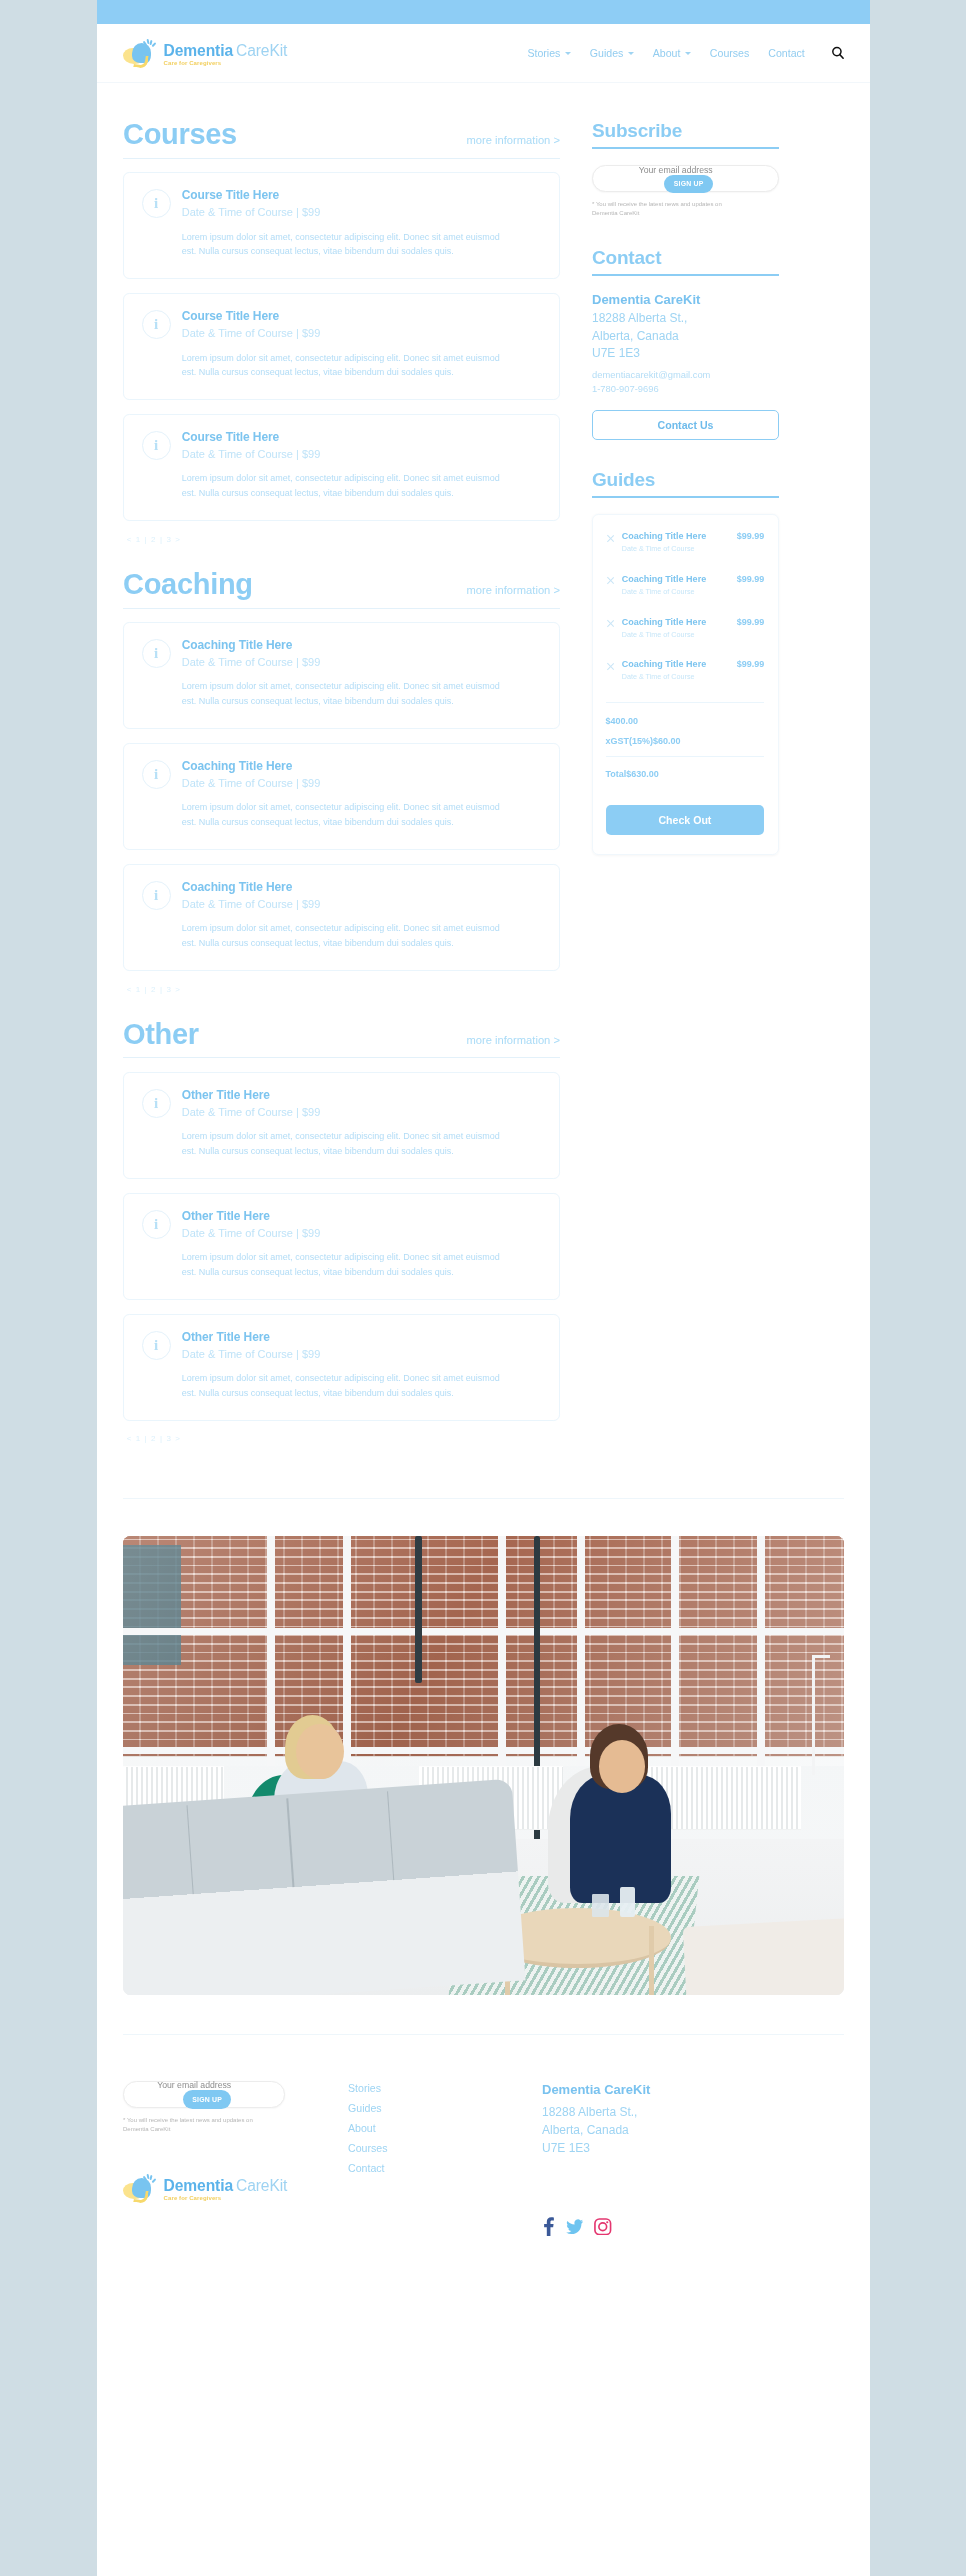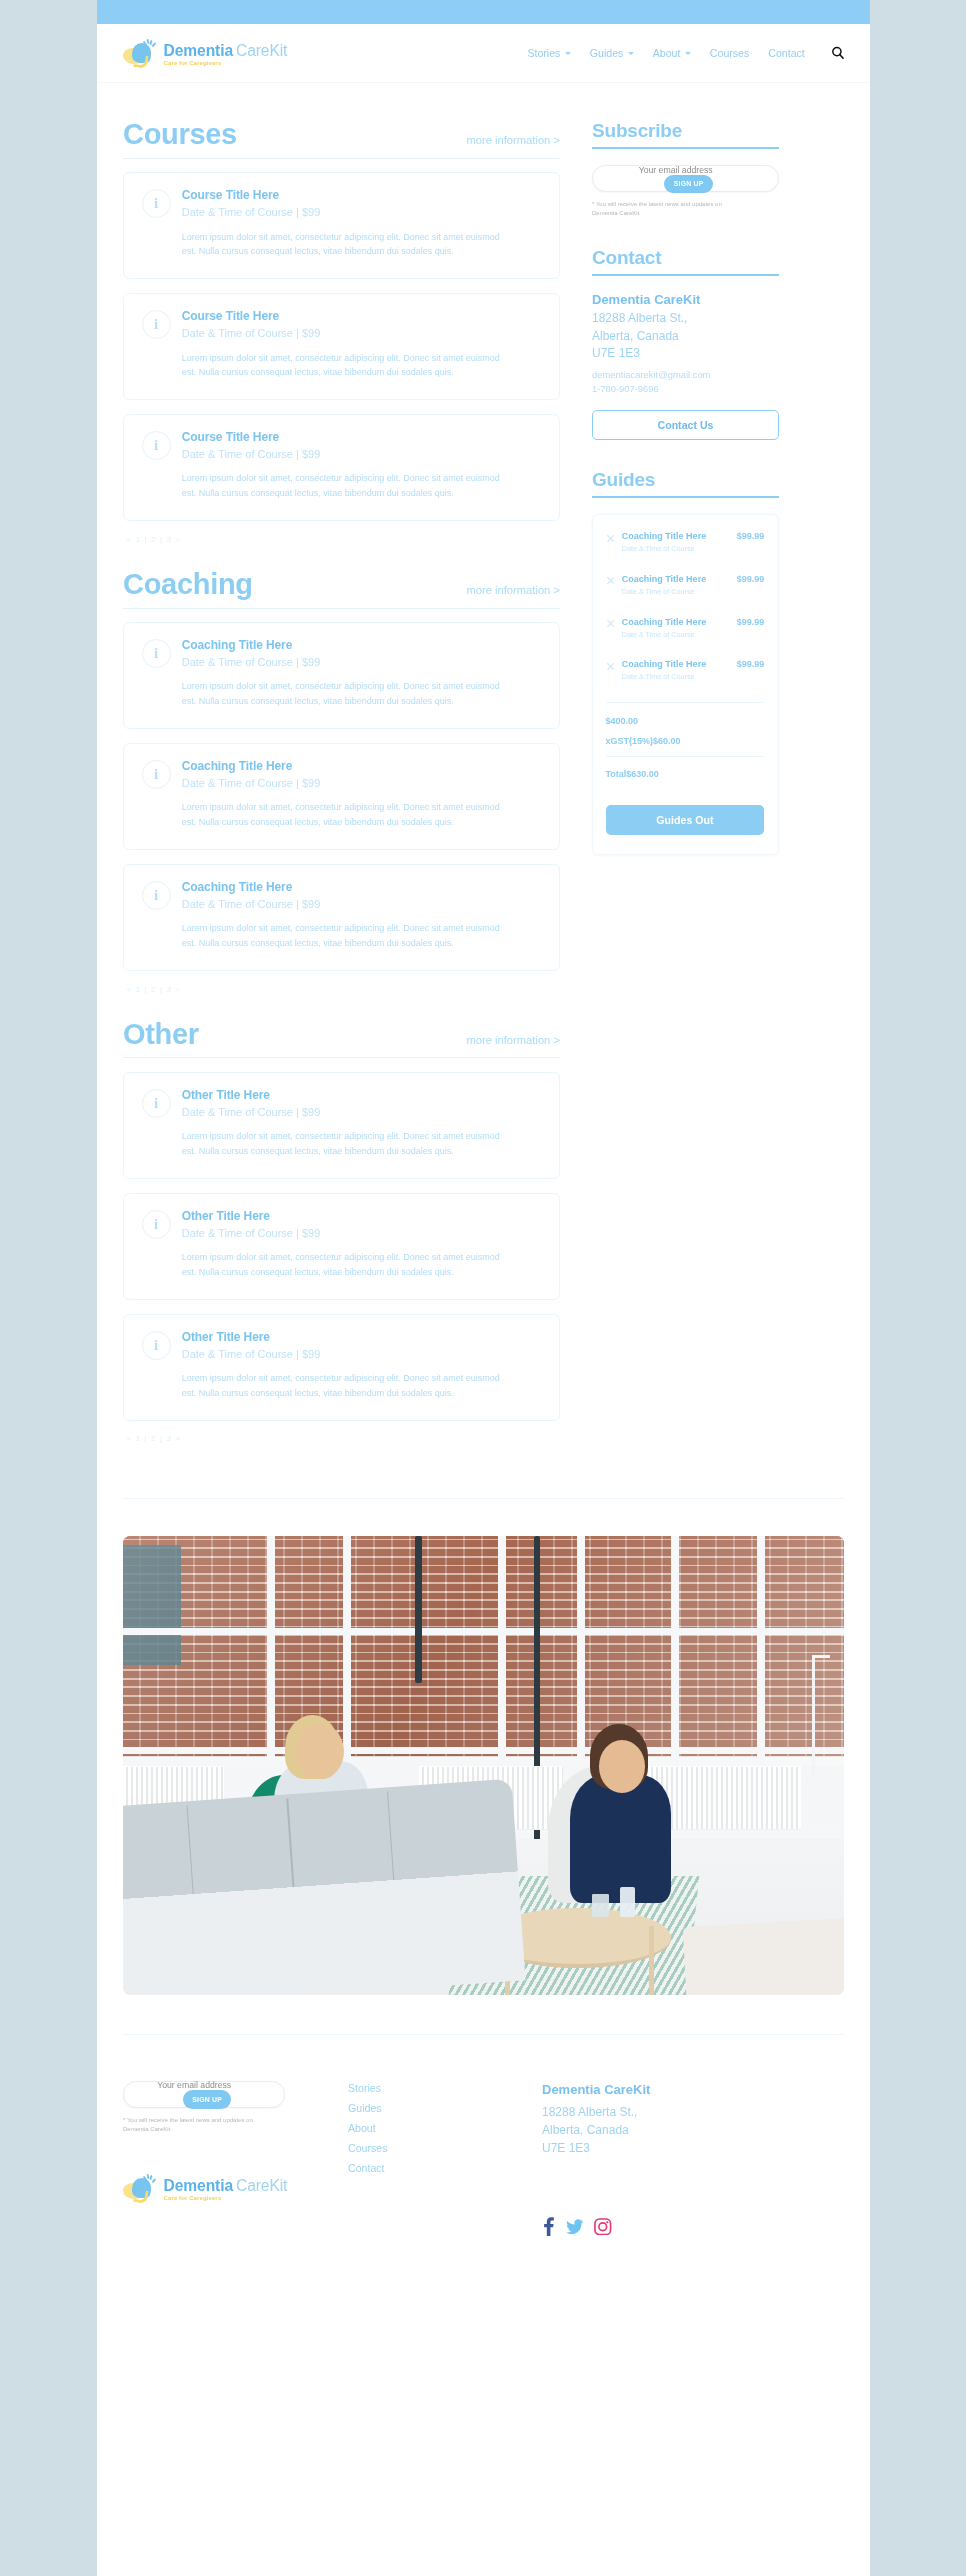--- a/index.html
+++ b/index.html
@@ -658,21 +658,21 @@
             <span>$60.00</span>
           </div>
 
           <div class="basket-div" style="margin:8.7px 0 12.5px 0"></div>
 
           <div class="totals-row">
             <span>Total</span>
             <span>$630.00</span>
           </div>
 
-          <button class="checkout-btn">Guides Out</button>
+          <button class="checkout-btn">Check Out</button>
         </div>
       </div>
     </aside>
   </div>
 
   <div class="hero-sep"></div>
   <div class="hero-wrap">
     <div class="hero-photo">
       <div class="hp-wall"></div>
       <div class="hp-brick"></div>

